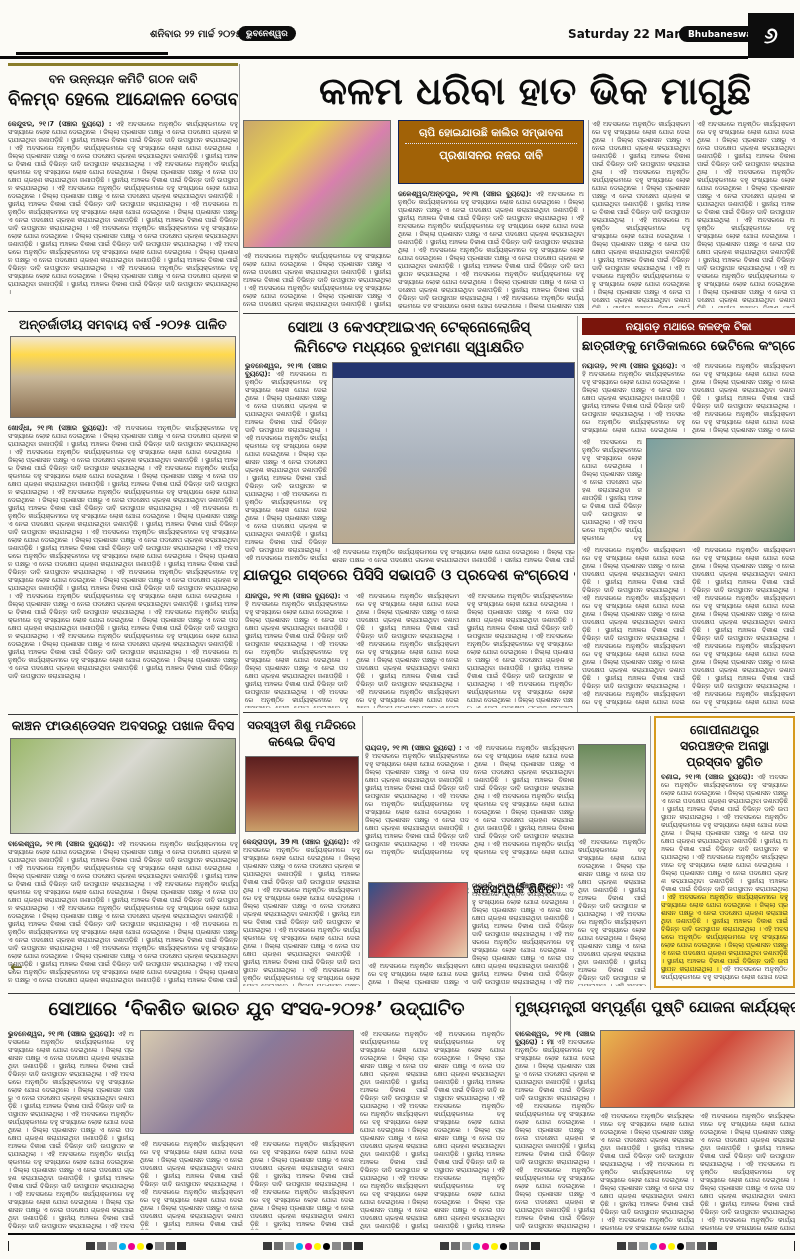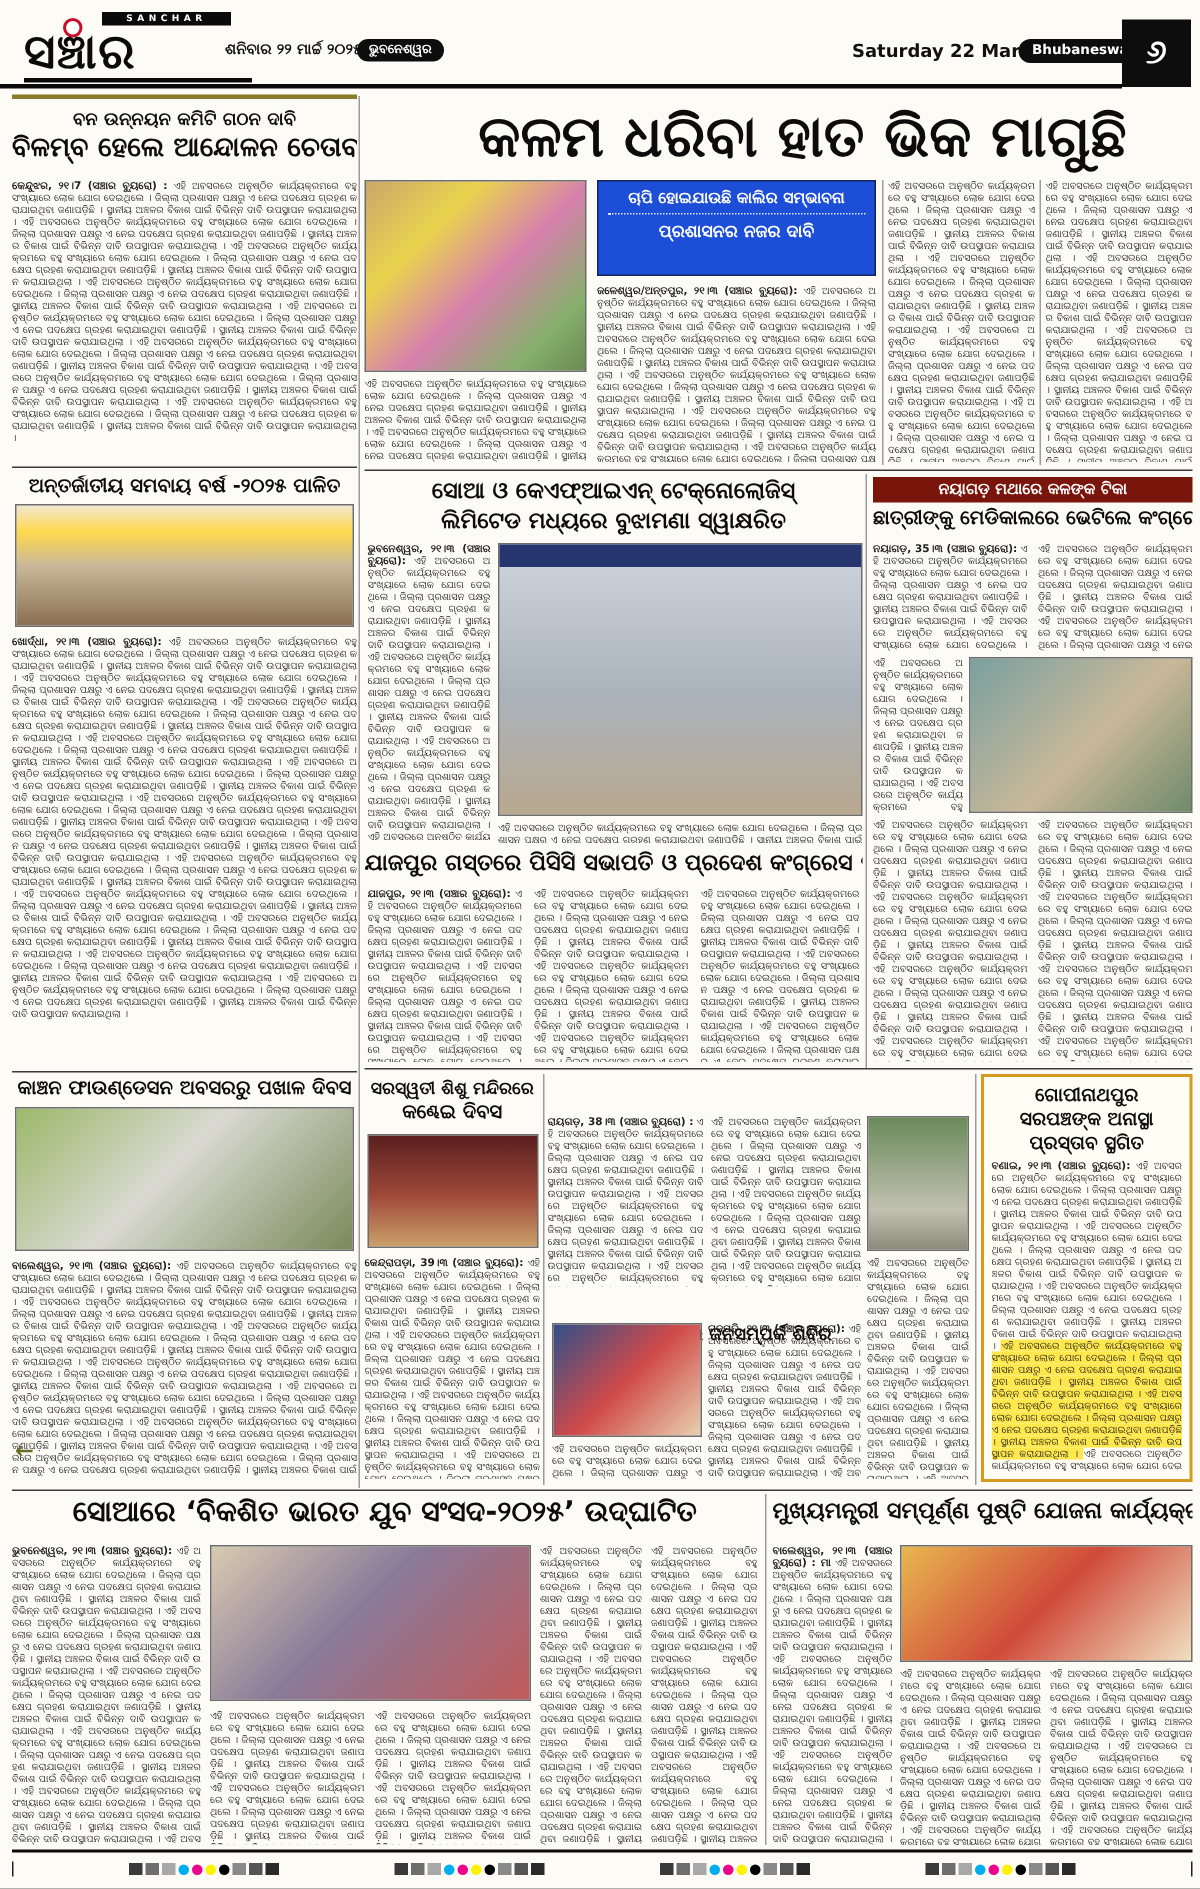--- a/index.html
+++ b/index.html
@@ -39,43 +39,38 @@
   #phSoa{background:linear-gradient(180deg,#cfd6de 0%,#aab2bc 55%,#b9a98f 100%);}
   .soabanner{position:absolute;left:0;top:0;right:0;height:15px;background:#24356f;}
   #phCong{background:linear-gradient(135deg,#7aa0a0 0%,#c9b899 55%,#6f8a6a 100%);}
   #phPakhala{background:linear-gradient(135deg,#9bb86a 0%,#d9d9d1 45%,#7a8a5a 100%);}
   #phPuppet{background:linear-gradient(180deg,#5a1f1f 0%,#a04a3a 55%,#caa06a 100%);}
   #phFarmer{background:linear-gradient(180deg,#6a8a5a 0%,#c1c1b1 70%,#8a8a7a 100%);}
   #phBatt{background:linear-gradient(135deg,#30508a 0%,#d04a4a 50%,#e8d0b0 100%);}
   #phYuva{background:linear-gradient(135deg,#d8cbb0 0%,#8a7a9a 45%,#c05a5a 100%);}
   #phPushti{background:linear-gradient(135deg,#e8b84f 0%,#d04a3a 50%,#f0e0c0 100%);}
   
-  #blueBox{background:#1d4ed8;border:1px solid #13255c;color:#fff;text-align:center;padding:5px 6px;}
+  #blueBox{background:#a16207;border:1px solid #13255c;color:#fff;text-align:center;padding:5px 6px;}
   #blueBox .l1{font-size:10.5px;font-weight:bold;border-bottom:1px dotted #dfe6ff;padding-bottom:4px;margin-bottom:4px;white-space:nowrap;overflow:hidden;}
   #blueBox .l2{font-size:11.5px;font-weight:bold;white-space:nowrap;overflow:hidden;}
   #maroonBar{background:#7a150c;color:#fff;font-size:10.5px;font-weight:bold;text-align:center;line-height:17px;white-space:nowrap;overflow:hidden;}
   #goldBox{border:2px solid #d69a1e;padding:4px 5px;background:#fffdf4;}
   
   #footRule{left:8px;top:1233px;width:787px;height:2px;background:#0a0a0a;}
   #cmyk{left:8px;top:1240px;width:787px;height:12px;display:flex;justify-content:space-between;align-items:center;}
   .cgrp{display:flex;align-items:center;gap:2px;}
   .gb{width:9px;height:8px;}
   .dot{width:7px;height:7px;border-radius:50%;}
   .tick{width:1px;height:10px;background:#222;}
 </style>
 </head>
 <body>
 
 <div class="page">
 
-  <div class="abs" id="logo">
-    <div id="logoStrip">SANCHAR</div>
-    <div id="logoDot"></div>
-    <div id="logoOdia">ସଞ୍ଚାର</div>
-  </div>
   <div class="abs" id="logoRule"></div>
   <div class="abs" id="mhOdiaDate">ଶନିବାର ୨୨ ମାର୍ଚ୍ଚ ୨୦୨୫</div>
   <div class="abs" id="mhOdiaCity">ଭୁବନେଶ୍ୱର</div>
   <div class="abs" id="mhEnDate">Saturday 22 March 2025</div>
   <div class="abs" id="mhEnCity">Bhubaneswar</div>
   <div class="abs" id="pageNumBox">
     <span>୬</span>
   </div>
   <div class="abs" id="mastRule"></div>
 
@@ -156,21 +151,21 @@
   <div class="abs body" style="left:356px;top:592px;width:103px;height:116px;">
     <span class="greek"> ଏହି ଅବସରରେ ଅନୁଷ୍ଠିତ କାର୍ଯ୍ୟକ୍ରମରେ ବହୁ ସଂଖ୍ୟାରେ ଲୋକ ଯୋଗ ଦେଇଥିଲେ । ଜିଲ୍ଲା ପ୍ରଶାସନ ପକ୍ଷରୁ ଏ ନେଇ ପଦକ୍ଷେପ ଗ୍ରହଣ କରାଯାଇଥିବା ଜଣାପଡ଼ିଛି । ସ୍ଥାନୀୟ ଅଞ୍ଚଳର ବିକାଶ ପାଇଁ ବିଭିନ୍ନ ଦାବି ଉପସ୍ଥାପନ କରାଯାଇଥିଲା । ଏହି ଅବସରରେ ଅନୁଷ୍ଠିତ କାର୍ଯ୍ୟକ୍ରମରେ ବହୁ ସଂଖ୍ୟାରେ ଲୋକ ଯୋଗ ଦେଇଥିଲେ । ଜିଲ୍ଲା ପ୍ରଶାସନ ପକ୍ଷରୁ ଏ ନେଇ ପଦକ୍ଷେପ ଗ୍ରହଣ କରାଯାଇଥିବା ଜଣାପଡ଼ିଛି । ସ୍ଥାନୀୟ ଅଞ୍ଚଳର ବିକାଶ ପାଇଁ ବିଭିନ୍ନ ଦାବି ଉପସ୍ଥାପନ କରାଯାଇଥିଲା । ଏହି ଅବସରରେ ଅନୁଷ୍ଠିତ କାର୍ଯ୍ୟକ୍ରମରେ ବହୁ ସଂଖ୍ୟାରେ ଲୋକ ଯୋଗ ଦେଇଥିଲେ । ଜିଲ୍ଲା ପ୍ରଶାସନ ପକ୍ଷରୁ ଏ ନେଇ ପଦକ୍ଷେପ ଗ୍ରହଣ କରାଯାଇଥିବା ଜଣାପଡ଼ିଛି । ସ୍ଥାନୀୟ ଅଞ୍ଚଳର ବିକାଶ ପାଇଁ ବିଭିନ୍ନ ଦାବି ଉପସ୍ଥାପନ କରାଯାଇଥିଲା । ଏହି ଅବସରରେ ଅନୁଷ୍ଠିତ କାର୍ଯ୍ୟକ୍ରମରେ ବହୁ ସଂଖ୍ୟାରେ ଲୋକ ଯୋଗ ଦେଇଥିଲେ । ଜିଲ୍ଲା ପ୍ରଶାସନ ପକ୍ଷରୁ ଏ ନେଇ ପଦକ୍ଷେପ ଗ୍ରହଣ କରାଯାଇଥିବା ଜଣାପଡ଼ିଛି । ସ୍ଥାନୀୟ ଅଞ୍ଚଳର ବିକାଶ ପାଇଁ ବିଭିନ୍ନ ଦାବି ଉପସ୍ଥାପନ କରାଯାଇଥିଲା । </span>
   </div>
   <div class="abs body" style="left:467px;top:592px;width:106px;height:116px;">
     <span class="greek"> ଏହି ଅବସରରେ ଅନୁଷ୍ଠିତ କାର୍ଯ୍ୟକ୍ରମରେ ବହୁ ସଂଖ୍ୟାରେ ଲୋକ ଯୋଗ ଦେଇଥିଲେ । ଜିଲ୍ଲା ପ୍ରଶାସନ ପକ୍ଷରୁ ଏ ନେଇ ପଦକ୍ଷେପ ଗ୍ରହଣ କରାଯାଇଥିବା ଜଣାପଡ଼ିଛି । ସ୍ଥାନୀୟ ଅଞ୍ଚଳର ବିକାଶ ପାଇଁ ବିଭିନ୍ନ ଦାବି ଉପସ୍ଥାପନ କରାଯାଇଥିଲା । ଏହି ଅବସରରେ ଅନୁଷ୍ଠିତ କାର୍ଯ୍ୟକ୍ରମରେ ବହୁ ସଂଖ୍ୟାରେ ଲୋକ ଯୋଗ ଦେଇଥିଲେ । ଜିଲ୍ଲା ପ୍ରଶାସନ ପକ୍ଷରୁ ଏ ନେଇ ପଦକ୍ଷେପ ଗ୍ରହଣ କରାଯାଇଥିବା ଜଣାପଡ଼ିଛି । ସ୍ଥାନୀୟ ଅଞ୍ଚଳର ବିକାଶ ପାଇଁ ବିଭିନ୍ନ ଦାବି ଉପସ୍ଥାପନ କରାଯାଇଥିଲା । ଏହି ଅବସରରେ ଅନୁଷ୍ଠିତ କାର୍ଯ୍ୟକ୍ରମରେ ବହୁ ସଂଖ୍ୟାରେ ଲୋକ ଯୋଗ ଦେଇଥିଲେ । ଜିଲ୍ଲା ପ୍ରଶାସନ ପକ୍ଷରୁ ଏ ନେଇ ପଦକ୍ଷେପ ଗ୍ରହଣ କରାଯାଇଥିବା ଜଣାପଡ଼ିଛି । ସ୍ଥାନୀୟ ଅଞ୍ଚଳର ବିକାଶ ପାଇଁ ବିଭିନ୍ନ ଦାବି ଉପସ୍ଥାପନ କରାଯାଇଥିଲା । ଏହି ଅବସରରେ ଅନୁଷ୍ଠିତ କାର୍ଯ୍ୟକ୍ରମରେ ବହୁ ସଂଖ୍ୟାରେ ଲୋକ ଯୋଗ ଦେଇଥିଲେ । ଜିଲ୍ଲା ପ୍ରଶାସନ ପକ୍ଷରୁ ଏ ନେଇ ପଦକ୍ଷେପ ଗ୍ରହଣ କରାଯାଇଥିବା ଜଣାପଡ଼ିଛି । ସ୍ଥାନୀୟ ଅଞ୍ଚଳର ବିକାଶ ପାଇଁ ବିଭିନ୍ନ ଦାବି ଉପସ୍ଥାପନ କରାଯାଇଥିଲା । </span>
   </div>
 
   <div class="abs" id="maroonBar" style="left:582px;top:318px;width:213px;height:17px;">ନୟାଗଡ଼ ମଥାରେ କଳଙ୍କ ଟିକା</div>
   <div class="abs hl" style="left:582px;top:338px;width:213px;height:20px;font-size:13px;white-space:nowrap;">ଛାତ୍ରୀଙ୍କୁ ମେଡିକାଲରେ ଭେଟିଲେ କଂଗ୍ରେସ ଟିମ</div>
   <div class="abs body" style="left:582px;top:362px;width:103px;height:72px;">
-    <b class="dl">ନୟାଗଡ଼, 35।୩ (ସଞ୍ଚାର ବ୍ୟୁରୋ):</b>
+    <b class="dl">ନୟାଗଡ଼, ୨୧।୩ (ସଞ୍ଚାର ବ୍ୟୁରୋ):</b>
     <span class="greek"> ଏହି ଅବସରରେ ଅନୁଷ୍ଠିତ କାର୍ଯ୍ୟକ୍ରମରେ ବହୁ ସଂଖ୍ୟାରେ ଲୋକ ଯୋଗ ଦେଇଥିଲେ । ଜିଲ୍ଲା ପ୍ରଶାସନ ପକ୍ଷରୁ ଏ ନେଇ ପଦକ୍ଷେପ ଗ୍ରହଣ କରାଯାଇଥିବା ଜଣାପଡ଼ିଛି । ସ୍ଥାନୀୟ ଅଞ୍ଚଳର ବିକାଶ ପାଇଁ ବିଭିନ୍ନ ଦାବି ଉପସ୍ଥାପନ କରାଯାଇଥିଲା । ଏହି ଅବସରରେ ଅନୁଷ୍ଠିତ କାର୍ଯ୍ୟକ୍ରମରେ ବହୁ ସଂଖ୍ୟାରେ ଲୋକ ଯୋଗ ଦେଇଥିଲେ । ଜିଲ୍ଲା ପ୍ରଶାସନ ପକ୍ଷରୁ ଏ ନେଇ ପଦକ୍ଷେପ ଗ୍ରହଣ କରାଯାଇଥିବା ଜଣାପଡ଼ିଛି । ସ୍ଥାନୀୟ ଅଞ୍ଚଳର ବିକାଶ ପାଇଁ ବିଭିନ୍ନ ଦାବି ଉପସ୍ଥାପନ କରାଯାଇଥିଲା । ଏହି ଅବସରରେ ଅନୁଷ୍ଠିତ କାର୍ଯ୍ୟକ୍ରମରେ ବହୁ ସଂଖ୍ୟାରେ ଲୋକ ଯୋଗ ଦେଇଥିଲେ । ଜିଲ୍ଲା ପ୍ରଶାସନ ପକ୍ଷରୁ ଏ ନେଇ ପଦକ୍ଷେପ ଗ୍ରହଣ କରାଯାଇଥିବା ଜଣାପଡ଼ିଛି । ସ୍ଥାନୀୟ ଅଞ୍ଚଳର ବିକାଶ ପାଇଁ ବିଭିନ୍ନ ଦାବି ଉପସ୍ଥାପନ କରାଯାଇଥିଲା । </span>
   </div>
   <div class="abs body" style="left:692px;top:362px;width:103px;height:72px;">
     <span class="greek"> ଏହି ଅବସରରେ ଅନୁଷ୍ଠିତ କାର୍ଯ୍ୟକ୍ରମରେ ବହୁ ସଂଖ୍ୟାରେ ଲୋକ ଯୋଗ ଦେଇଥିଲେ । ଜିଲ୍ଲା ପ୍ରଶାସନ ପକ୍ଷରୁ ଏ ନେଇ ପଦକ୍ଷେପ ଗ୍ରହଣ କରାଯାଇଥିବା ଜଣାପଡ଼ିଛି । ସ୍ଥାନୀୟ ଅଞ୍ଚଳର ବିକାଶ ପାଇଁ ବିଭିନ୍ନ ଦାବି ଉପସ୍ଥାପନ କରାଯାଇଥିଲା । ଏହି ଅବସରରେ ଅନୁଷ୍ଠିତ କାର୍ଯ୍ୟକ୍ରମରେ ବହୁ ସଂଖ୍ୟାରେ ଲୋକ ଯୋଗ ଦେଇଥିଲେ । ଜିଲ୍ଲା ପ୍ରଶାସନ ପକ୍ଷରୁ ଏ ନେଇ ପଦକ୍ଷେପ ଗ୍ରହଣ କରାଯାଇଥିବା ଜଣାପଡ଼ିଛି । ସ୍ଥାନୀୟ ଅଞ୍ଚଳର ବିକାଶ ପାଇଁ ବିଭିନ୍ନ ଦାବି ଉପସ୍ଥାପନ କରାଯାଇଥିଲା । ଏହି ଅବସରରେ ଅନୁଷ୍ଠିତ କାର୍ଯ୍ୟକ୍ରମରେ ବହୁ ସଂଖ୍ୟାରେ ଲୋକ ଯୋଗ ଦେଇଥିଲେ । ଜିଲ୍ଲା ପ୍ରଶାସନ ପକ୍ଷରୁ ଏ ନେଇ ପଦକ୍ଷେପ ଗ୍ରହଣ କରାଯାଇଥିବା ଜଣାପଡ଼ିଛି । ସ୍ଥାନୀୟ ଅଞ୍ଚଳର ବିକାଶ ପାଇଁ ବିଭିନ୍ନ ଦାବି ଉପସ୍ଥାପନ କରାଯାଇଥିଲା । </span>
   </div>
   <div class="abs body" style="left:582px;top:438px;width:60px;height:104px;">
     <span class="greek"> ଏହି ଅବସରରେ ଅନୁଷ୍ଠିତ କାର୍ଯ୍ୟକ୍ରମରେ ବହୁ ସଂଖ୍ୟାରେ ଲୋକ ଯୋଗ ଦେଇଥିଲେ । ଜିଲ୍ଲା ପ୍ରଶାସନ ପକ୍ଷରୁ ଏ ନେଇ ପଦକ୍ଷେପ ଗ୍ରହଣ କରାଯାଇଥିବା ଜଣାପଡ଼ିଛି । ସ୍ଥାନୀୟ ଅଞ୍ଚଳର ବିକାଶ ପାଇଁ ବିଭିନ୍ନ ଦାବି ଉପସ୍ଥାପନ କରାଯାଇଥିଲା । ଏହି ଅବସରରେ ଅନୁଷ୍ଠିତ କାର୍ଯ୍ୟକ୍ରମରେ ବହୁ ସଂଖ୍ୟାରେ ଲୋକ ଯୋଗ ଦେଇଥିଲେ । ଜିଲ୍ଲା ପ୍ରଶାସନ ପକ୍ଷରୁ ଏ ନେଇ ପଦକ୍ଷେପ ଗ୍ରହଣ କରାଯାଇଥିବା ଜଣାପଡ଼ିଛି । ସ୍ଥାନୀୟ ଅଞ୍ଚଳର ବିକାଶ ପାଇଁ ବିଭିନ୍ନ ଦାବି ଉପସ୍ଥାପନ କରାଯାଇଥିଲା । ଏହି ଅବସରରେ ଅନୁଷ୍ଠିତ କାର୍ଯ୍ୟକ୍ରମରେ ବହୁ ସଂଖ୍ୟାରେ ଲୋକ ଯୋଗ ଦେଇଥିଲେ । ଜିଲ୍ଲା ପ୍ରଶାସନ ପକ୍ଷରୁ ଏ ନେଇ ପଦକ୍ଷେପ ଗ୍ରହଣ କରାଯାଇଥିବା ଜଣାପଡ଼ିଛି । ସ୍ଥାନୀୟ ଅଞ୍ଚଳର ବିକାଶ ପାଇଁ ବିଭିନ୍ନ ଦାବି ଉପସ୍ଥାପନ କରାଯାଇଥିଲା । </span>
   </div>
   <div class="abs photo" id="phCong" style="left:646px;top:438px;width:149px;height:104px;"></div>
   <div class="abs body" style="left:582px;top:546px;width:103px;height:162px;">
@@ -182,21 +177,21 @@
 
   <div class="abs hl" style="left:243px;top:718px;width:117px;height:16px;font-size:11.5px;white-space:nowrap;">ସରସ୍ୱତୀ ଶିଶୁ ମନ୍ଦିରରେ</div>
   <div class="abs hl" style="left:243px;top:734px;width:117px;height:18px;font-size:13px;white-space:nowrap;">କଣ୍ଢେଇ ଦିବସ</div>
   <div class="abs photo" id="phPuppet" style="left:245px;top:756px;width:114px;height:76px;"></div>
   <div class="abs body" style="left:243px;top:838px;width:117px;height:148px;">
     <b class="dl">କେନ୍ଦ୍ରାପଡ଼ା, 39।୩ (ସଞ୍ଚାର ବ୍ୟୁରୋ):</b>
     <span class="greek"> ଏହି ଅବସରରେ ଅନୁଷ୍ଠିତ କାର୍ଯ୍ୟକ୍ରମରେ ବହୁ ସଂଖ୍ୟାରେ ଲୋକ ଯୋଗ ଦେଇଥିଲେ । ଜିଲ୍ଲା ପ୍ରଶାସନ ପକ୍ଷରୁ ଏ ନେଇ ପଦକ୍ଷେପ ଗ୍ରହଣ କରାଯାଇଥିବା ଜଣାପଡ଼ିଛି । ସ୍ଥାନୀୟ ଅଞ୍ଚଳର ବିକାଶ ପାଇଁ ବିଭିନ୍ନ ଦାବି ଉପସ୍ଥାପନ କରାଯାଇଥିଲା । ଏହି ଅବସରରେ ଅନୁଷ୍ଠିତ କାର୍ଯ୍ୟକ୍ରମରେ ବହୁ ସଂଖ୍ୟାରେ ଲୋକ ଯୋଗ ଦେଇଥିଲେ । ଜିଲ୍ଲା ପ୍ରଶାସନ ପକ୍ଷରୁ ଏ ନେଇ ପଦକ୍ଷେପ ଗ୍ରହଣ କରାଯାଇଥିବା ଜଣାପଡ଼ିଛି । ସ୍ଥାନୀୟ ଅଞ୍ଚଳର ବିକାଶ ପାଇଁ ବିଭିନ୍ନ ଦାବି ଉପସ୍ଥାପନ କରାଯାଇଥିଲା । ଏହି ଅବସରରେ ଅନୁଷ୍ଠିତ କାର୍ଯ୍ୟକ୍ରମରେ ବହୁ ସଂଖ୍ୟାରେ ଲୋକ ଯୋଗ ଦେଇଥିଲେ । ଜିଲ୍ଲା ପ୍ରଶାସନ ପକ୍ଷରୁ ଏ ନେଇ ପଦକ୍ଷେପ ଗ୍ରହଣ କରାଯାଇଥିବା ଜଣାପଡ଼ିଛି । ସ୍ଥାନୀୟ ଅଞ୍ଚଳର ବିକାଶ ପାଇଁ ବିଭିନ୍ନ ଦାବି ଉପସ୍ଥାପନ କରାଯାଇଥିଲା । ଏହି ଅବସରରେ ଅନୁଷ୍ଠିତ କାର୍ଯ୍ୟକ୍ରମରେ ବହୁ ସଂଖ୍ୟାରେ ଲୋକ ଯୋଗ ଦେଇଥିଲେ । ଜିଲ୍ଲା ପ୍ରଶାସନ ପକ୍ଷରୁ ଏ ନେଇ ପଦକ୍ଷେପ ଗ୍ରହଣ କରାଯାଇଥିବା ଜଣାପଡ଼ିଛି । ସ୍ଥାନୀୟ ଅଞ୍ଚଳର ବିକାଶ ପାଇଁ ବିଭିନ୍ନ ଦାବି ଉପସ୍ଥାପନ କରାଯାଇଥିଲା । ଏହି ଅବସରରେ ଅନୁଷ୍ଠିତ କାର୍ଯ୍ୟକ୍ରମରେ ବହୁ ସଂଖ୍ୟାରେ ଲୋକ ଯୋଗ ଦେଇଥିଲେ । ଜିଲ୍ଲା ପ୍ରଶାସନ ପକ୍ଷରୁ ଏ ନେଇ ପଦକ୍ଷେପ ଗ୍ରହଣ କରାଯାଇଥିବା ଜଣାପଡ଼ିଛି । ସ୍ଥାନୀୟ ଅଞ୍ଚଳର ବିକାଶ ପାଇଁ ବିଭିନ୍ନ ଦାବି ଉପସ୍ଥାପନ କରାଯାଇଥିଲା । </span>
   </div>
 
   <div class="abs body" style="left:365px;top:744px;width:104px;height:114px;">
-    <b class="dl">ରାୟଗଡ଼, 38।୩ (ସଞ୍ଚାର ବ୍ୟୁରୋ) :</b>
+    <b class="dl">ରାୟଗଡ଼, ୨୧।୩ (ସଞ୍ଚାର ବ୍ୟୁରୋ) :</b>
     <span class="greek"> ଏହି ଅବସରରେ ଅନୁଷ୍ଠିତ କାର୍ଯ୍ୟକ୍ରମରେ ବହୁ ସଂଖ୍ୟାରେ ଲୋକ ଯୋଗ ଦେଇଥିଲେ । ଜିଲ୍ଲା ପ୍ରଶାସନ ପକ୍ଷରୁ ଏ ନେଇ ପଦକ୍ଷେପ ଗ୍ରହଣ କରାଯାଇଥିବା ଜଣାପଡ଼ିଛି । ସ୍ଥାନୀୟ ଅଞ୍ଚଳର ବିକାଶ ପାଇଁ ବିଭିନ୍ନ ଦାବି ଉପସ୍ଥାପନ କରାଯାଇଥିଲା । ଏହି ଅବସରରେ ଅନୁଷ୍ଠିତ କାର୍ଯ୍ୟକ୍ରମରେ ବହୁ ସଂଖ୍ୟାରେ ଲୋକ ଯୋଗ ଦେଇଥିଲେ । ଜିଲ୍ଲା ପ୍ରଶାସନ ପକ୍ଷରୁ ଏ ନେଇ ପଦକ୍ଷେପ ଗ୍ରହଣ କରାଯାଇଥିବା ଜଣାପଡ଼ିଛି । ସ୍ଥାନୀୟ ଅଞ୍ଚଳର ବିକାଶ ପାଇଁ ବିଭିନ୍ନ ଦାବି ଉପସ୍ଥାପନ କରାଯାଇଥିଲା । ଏହି ଅବସରରେ ଅନୁଷ୍ଠିତ କାର୍ଯ୍ୟକ୍ରମରେ ବହୁ ସଂଖ୍ୟାରେ ଲୋକ ଯୋଗ ଦେଇଥିଲେ । ଜିଲ୍ଲା ପ୍ରଶାସନ ପକ୍ଷରୁ ଏ ନେଇ ପଦକ୍ଷେପ ଗ୍ରହଣ କରାଯାଇଥିବା ଜଣାପଡ଼ିଛି । ସ୍ଥାନୀୟ ଅଞ୍ଚଳର ବିକାଶ ପାଇଁ ବିଭିନ୍ନ ଦାବି ଉପସ୍ଥାପନ କରାଯାଇଥିଲା । ଏହି ଅବସରରେ ଅନୁଷ୍ଠିତ କାର୍ଯ୍ୟକ୍ରମରେ ବହୁ ସଂଖ୍ୟାରେ ଲୋକ ଯୋଗ ଦେଇଥିଲେ । ଜିଲ୍ଲା ପ୍ରଶାସନ ପକ୍ଷରୁ ଏ ନେଇ ପଦକ୍ଷେପ ଗ୍ରହଣ କରାଯାଇଥିବା ଜଣାପଡ଼ିଛି । ସ୍ଥାନୀୟ ଅଞ୍ଚଳର ବିକାଶ ପାଇଁ ବିଭିନ୍ନ ଦାବି ଉପସ୍ଥାପନ କରାଯାଇଥିଲା । </span>
   </div>
   <div class="abs body" style="left:474px;top:744px;width:100px;height:114px;">
     <span class="greek"> ଏହି ଅବସରରେ ଅନୁଷ୍ଠିତ କାର୍ଯ୍ୟକ୍ରମରେ ବହୁ ସଂଖ୍ୟାରେ ଲୋକ ଯୋଗ ଦେଇଥିଲେ । ଜିଲ୍ଲା ପ୍ରଶାସନ ପକ୍ଷରୁ ଏ ନେଇ ପଦକ୍ଷେପ ଗ୍ରହଣ କରାଯାଇଥିବା ଜଣାପଡ଼ିଛି । ସ୍ଥାନୀୟ ଅଞ୍ଚଳର ବିକାଶ ପାଇଁ ବିଭିନ୍ନ ଦାବି ଉପସ୍ଥାପନ କରାଯାଇଥିଲା । ଏହି ଅବସରରେ ଅନୁଷ୍ଠିତ କାର୍ଯ୍ୟକ୍ରମରେ ବହୁ ସଂଖ୍ୟାରେ ଲୋକ ଯୋଗ ଦେଇଥିଲେ । ଜିଲ୍ଲା ପ୍ରଶାସନ ପକ୍ଷରୁ ଏ ନେଇ ପଦକ୍ଷେପ ଗ୍ରହଣ କରାଯାଇଥିବା ଜଣାପଡ଼ିଛି । ସ୍ଥାନୀୟ ଅଞ୍ଚଳର ବିକାଶ ପାଇଁ ବିଭିନ୍ନ ଦାବି ଉପସ୍ଥାପନ କରାଯାଇଥିଲା । ଏହି ଅବସରରେ ଅନୁଷ୍ଠିତ କାର୍ଯ୍ୟକ୍ରମରେ ବହୁ ସଂଖ୍ୟାରେ ଲୋକ ଯୋଗ ଦେଇଥିଲେ । ଜିଲ୍ଲା ପ୍ରଶାସନ ପକ୍ଷରୁ ଏ ନେଇ ପଦକ୍ଷେପ ଗ୍ରହଣ କରାଯାଇଥିବା ଜଣାପଡ଼ିଛି । ସ୍ଥାନୀୟ ଅଞ୍ଚଳର ବିକାଶ ପାଇଁ ବିଭିନ୍ନ ଦାବି ଉପସ୍ଥାପନ କରାଯାଇଥିଲା । ଏହି ଅବସରରେ ଅନୁଷ୍ଠିତ କାର୍ଯ୍ୟକ୍ରମରେ ବହୁ ସଂଖ୍ୟାରେ ଲୋକ ଯୋଗ ଦେଇଥିଲେ । ଜିଲ୍ଲା ପ୍ରଶାସନ ପକ୍ଷରୁ ଏ ନେଇ ପଦକ୍ଷେପ ଗ୍ରହଣ କରାଯାଇଥିବା ଜଣାପଡ଼ିଛି । ସ୍ଥାନୀୟ ଅଞ୍ଚଳର ବିକାଶ ପାଇଁ ବିଭିନ୍ନ ଦାବି ଉପସ୍ଥାପନ କରାଯାଇଥିଲା । </span>
   </div>
   <div class="abs photo" id="phFarmer" style="left:578px;top:744px;width:68px;height:90px;"></div>
   <div class="abs body" style="left:578px;top:838px;width:68px;height:148px;">
     <span class="greek"> ଏହି ଅବସରରେ ଅନୁଷ୍ଠିତ କାର୍ଯ୍ୟକ୍ରମରେ ବହୁ ସଂଖ୍ୟାରେ ଲୋକ ଯୋଗ ଦେଇଥିଲେ । ଜିଲ୍ଲା ପ୍ରଶାସନ ପକ୍ଷରୁ ଏ ନେଇ ପଦକ୍ଷେପ ଗ୍ରହଣ କରାଯାଇଥିବା ଜଣାପଡ଼ିଛି । ସ୍ଥାନୀୟ ଅଞ୍ଚଳର ବିକାଶ ପାଇଁ ବିଭିନ୍ନ ଦାବି ଉପସ୍ଥାପନ କରାଯାଇଥିଲା । ଏହି ଅବସରରେ ଅନୁଷ୍ଠିତ କାର୍ଯ୍ୟକ୍ରମରେ ବହୁ ସଂଖ୍ୟାରେ ଲୋକ ଯୋଗ ଦେଇଥିଲେ । ଜିଲ୍ଲା ପ୍ରଶାସନ ପକ୍ଷରୁ ଏ ନେଇ ପଦକ୍ଷେପ ଗ୍ରହଣ କରାଯାଇଥିବା ଜଣାପଡ଼ିଛି । ସ୍ଥାନୀୟ ଅଞ୍ଚଳର ବିକାଶ ପାଇଁ ବିଭିନ୍ନ ଦାବି ଉପସ୍ଥାପନ କରାଯାଇଥିଲା । ଏହି ଅବସରରେ ଅନୁଷ୍ଠିତ କାର୍ଯ୍ୟକ୍ରମରେ ବହୁ ସଂଖ୍ୟାରେ ଲୋକ ଯୋଗ ଦେଇଥିଲେ । ଜିଲ୍ଲା ପ୍ରଶାସନ ପକ୍ଷରୁ ଏ ନେଇ ପଦକ୍ଷେପ ଗ୍ରହଣ କରାଯାଇଥିବା ଜଣାପଡ଼ିଛି । ସ୍ଥାନୀୟ ଅଞ୍ଚଳର ବିକାଶ ପାଇଁ ବିଭିନ୍ନ ଦାବି ଉପସ୍ଥାପନ କରାଯାଇଥିଲା । ଏହି ଅବସରରେ ଅନୁଷ୍ଠିତ କାର୍ଯ୍ୟକ୍ରମରେ ବହୁ ସଂଖ୍ୟାରେ ଲୋକ ଯୋଗ ଦେଇଥିଲେ । ଜିଲ୍ଲା ପ୍ରଶାସନ ପକ୍ଷରୁ ଏ ନେଇ ପଦକ୍ଷେପ ଗ୍ରହଣ କରାଯାଇଥିବା ଜଣାପଡ଼ିଛି । ସ୍ଥାନୀୟ ଅଞ୍ଚଳର ବିକାଶ ପାଇଁ ବିଭିନ୍ନ ଦାବି ଉପସ୍ଥାପନ କରାଯାଇଥିଲା । </span>
   </div>
 

